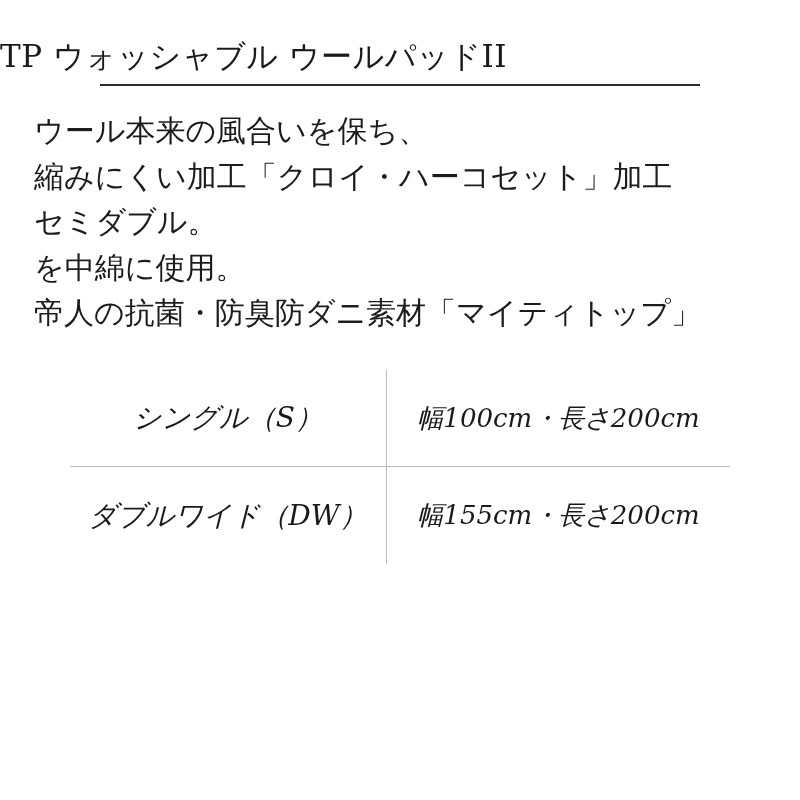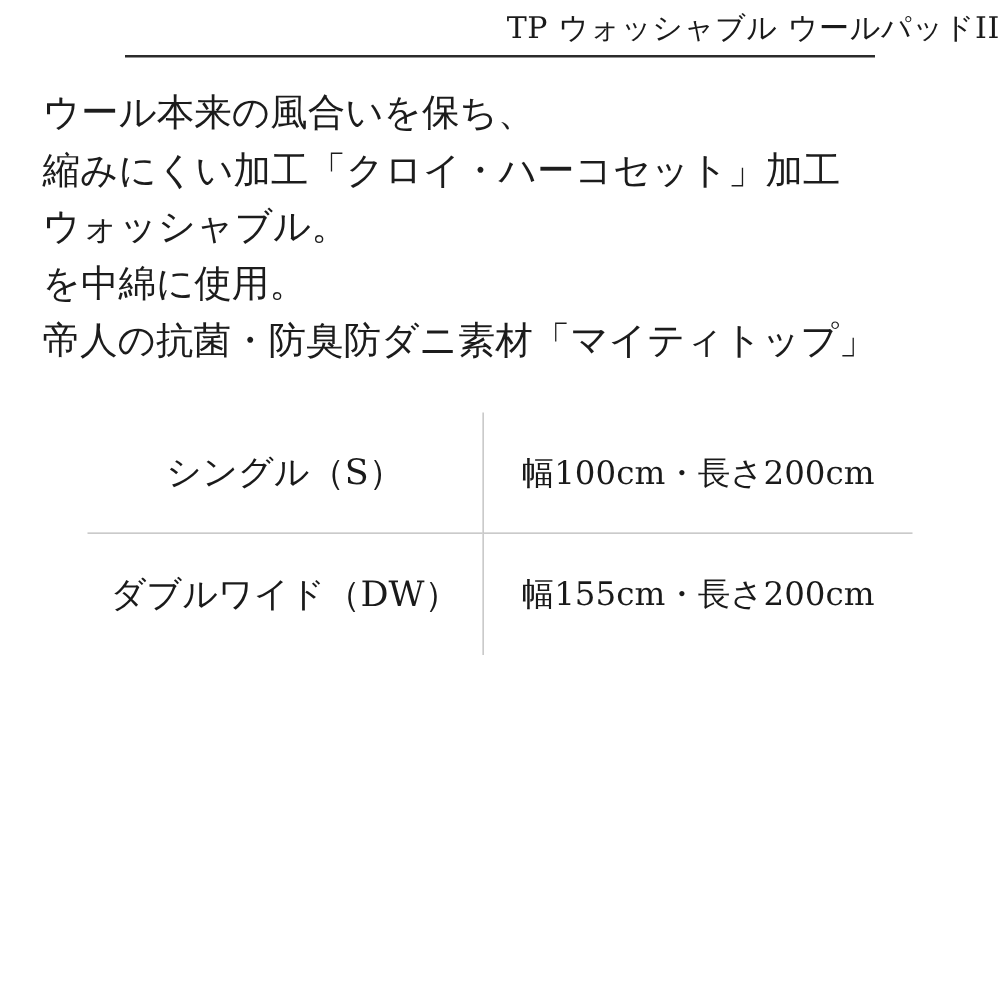--- a/index.html
+++ b/index.html
@@ -14,24 +14,24 @@
     color: #1a1a1a;
     overflow: hidden;
   }
   .page {
     position: relative;
     width: 800px;
     height: 800px;
     box-sizing: border-box;
   }
   .title {
-    text-align: right;
-    font-size: 24px;
+    text-align: left;
+    font-size: 31px;
     letter-spacing: 0.5px;
-    padding-top: 6px;
+    padding-top: 36px;
     padding-bottom: 6px;
     font-family: "DejaVu Serif", serif;
     font-weight: 400;
     white-space: nowrap;
   }
   .title-rule {
     width: 600px;
     height: 2px;
     background: #2b2b2b;
     margin: 0 auto;
@@ -47,20 +47,21 @@
     white-space: nowrap;
   }
   .spec-table {
     margin: 34px auto 0 auto;
     width: 660px;
     border-collapse: collapse;
     table-layout: fixed;
   }
   .spec-table tr {
     height: 97px;
+    font-style: italic;
   }
   .spec-table tr + tr td {
     border-top: 1px solid #b9b9b9;
   }
   .spec-table td.label {
     width: 300px;
     text-align: center;
     font-size: 28px;
     font-family: "DejaVu Serif", serif;
     border-right: 1px solid #b9b9b9;
@@ -80,21 +81,21 @@
 <body>
 
 <div class="page">
 
   <div class="title">TP ウォッシャブル ウールパッドII</div>
   <div class="title-rule"></div>
 
   <div class="desc">
     <div>ウール本来の風合いを保ち、</div>
     <div>縮みにくい加工「クロイ・ハーコセット」加工</div>
-    <div>ウォッシャブル。</div>
+    <div>セミダブル。</div>
     <div>を中綿に使用。</div>
     <div>帝人の抗菌・防臭防ダニ素材「マイティトップ」</div>
   </div>
 
   <table class="spec-table">
     <tbody>
       <tr>
         <td class="label">シングル（S）</td>
         <td class="value">幅100cm・長さ200cm</td>
       </tr>

